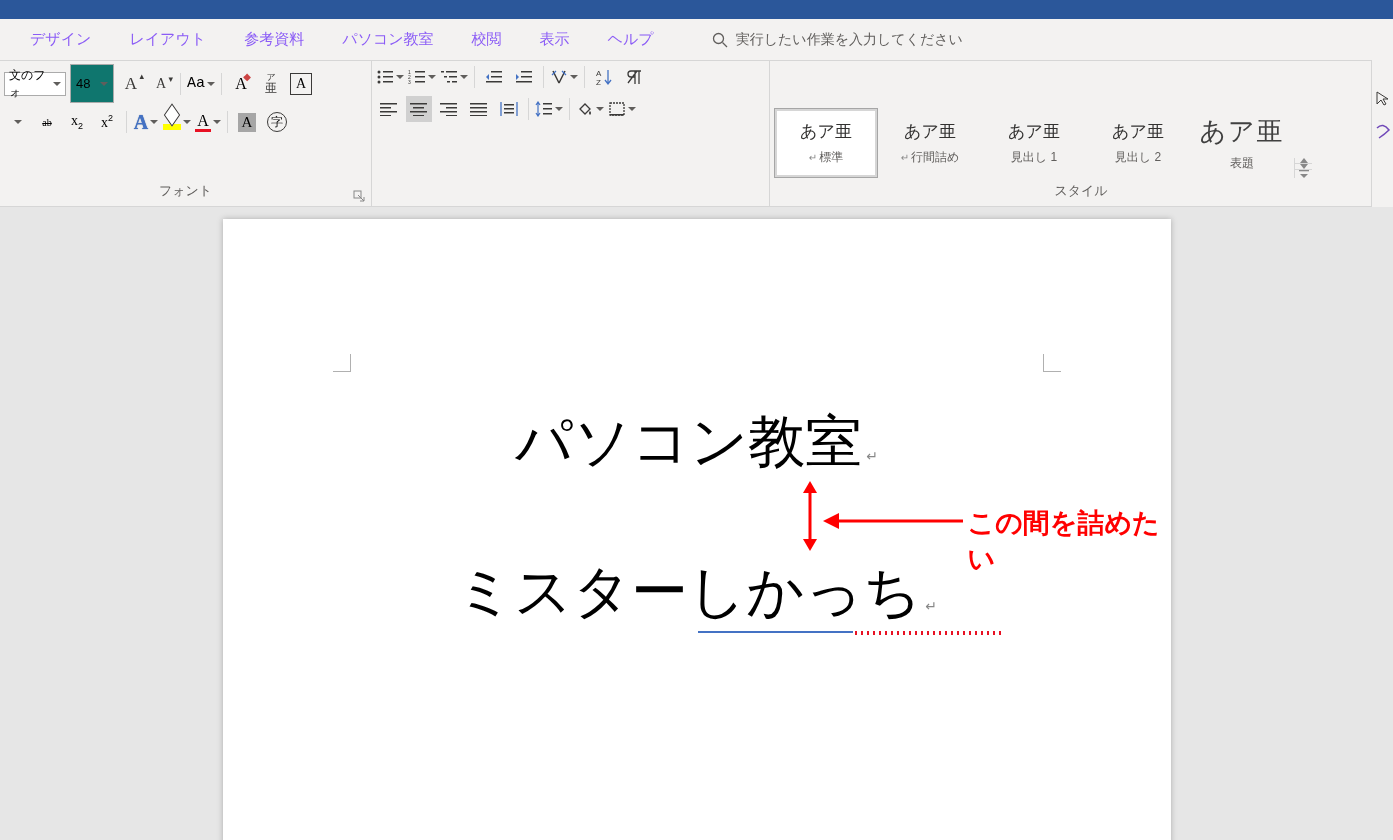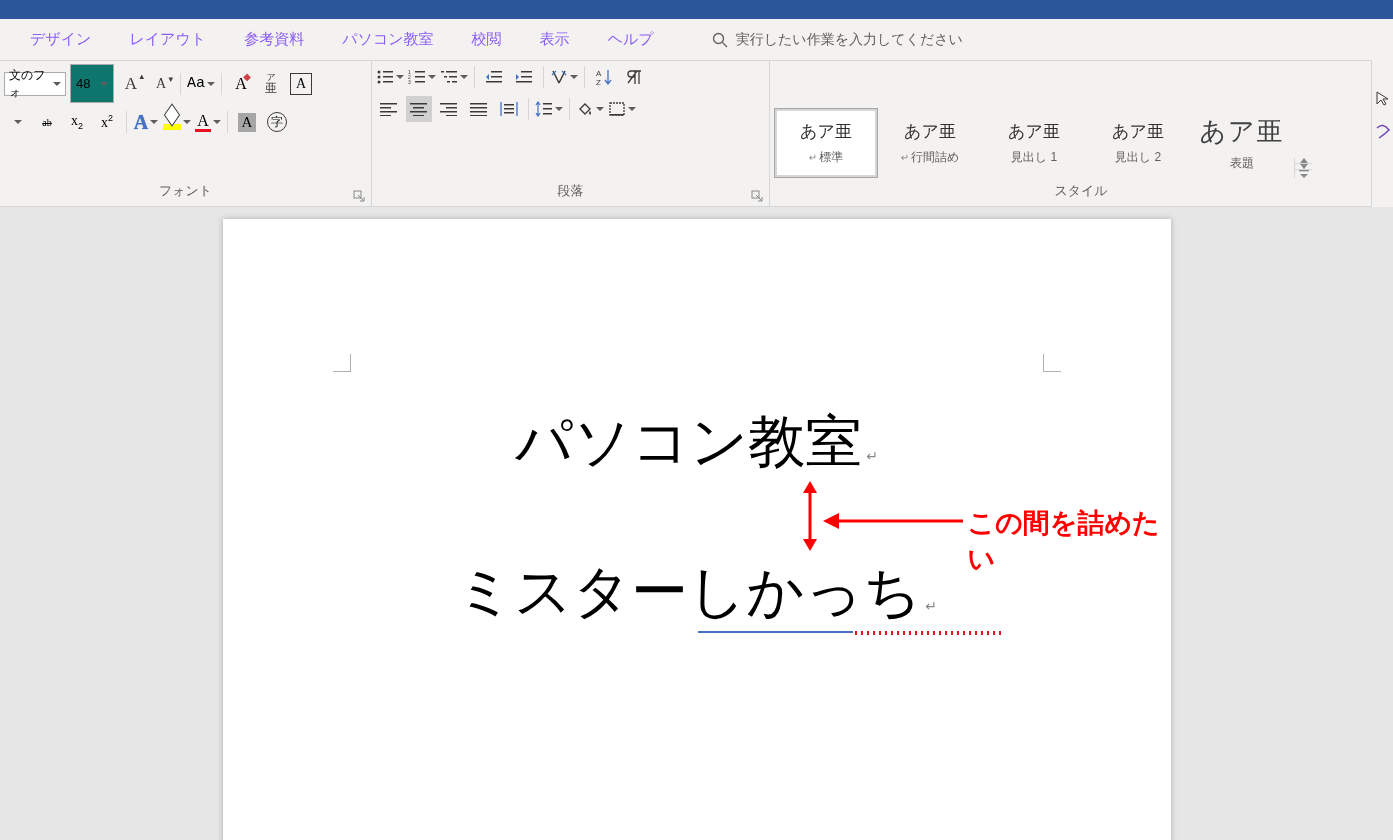--- a/index.html
+++ b/index.html
@@ -302,27 +302,20 @@
             </svg>
           </span>
         <span class="btn drop">
             <svg width="18" height="16">
               <rect x="2" y="2" width="14" height="12" fill="none" stroke="#3b3a39" stroke-width="1.3" stroke-dasharray="2 1"></rect>
               <rect x="2" y="13" width="14" height="1.5" fill="#3b3a39"></rect>
             </svg>
           </span>
       </div>
     </div>
-    <div class="group-label">
-      <span>段落</span>
-      <svg class="launcher" viewBox="0 0 12 12">
-          <rect x="1" y="1" width="7" height="7" fill="none" stroke="#888"></rect>
-          <path d="M5 5 L11 11 M11 7 V11 H7" stroke="#888" fill="none"></path>
-        </svg>
-    </div>
   </div>
 
   <div class="group" style="flex:1">
     <div class="group-body" style="flex-direction:row">
       <div class="styles-gal">
         <div class="style-item sel">
           <div class="style-prev">あア亜</div>
           <div class="style-name">
               <span class="para-mark">↵</span>
               <span>標準</span>

